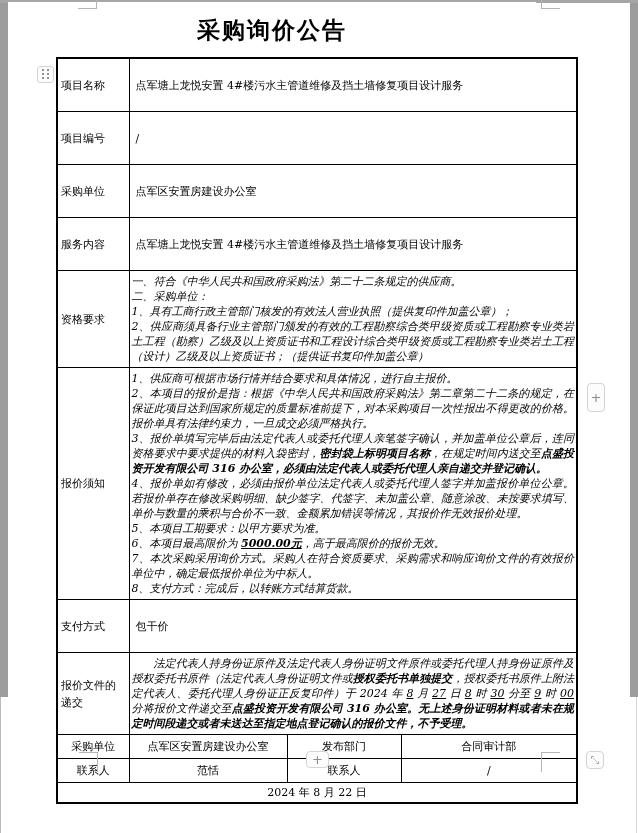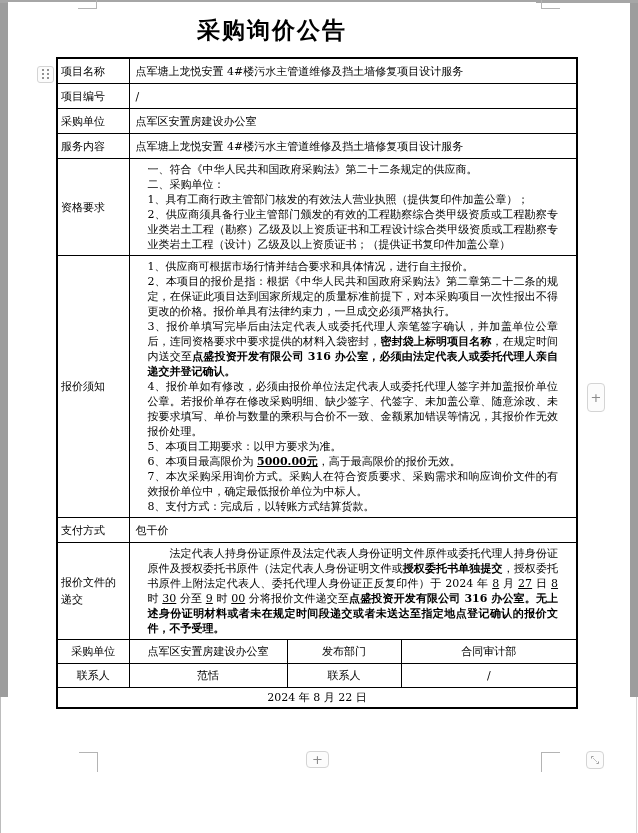--- a/index.html
+++ b/index.html
@@ -25,22 +25,22 @@
 
   
   table.doc{
     border-collapse:collapse;table-layout:fixed;
     width:520px;margin:12px 0 0 48px;
     border:2px solid #000;
     font-size:11px;
   }
   table.doc td{border:1px solid #000;vertical-align:middle;overflow:hidden;}
   td.lbl{padding:2px 3px;line-height:17px;}
-  td.val{text-align:left;padding:2px 6px;line-height:15px;}
-  td.block{padding:3px 18px;}
+  td.val{text-align:left;padding:16px 6px;line-height:15px;}
+  td.block{padding:3px 2px;font-style:italic;}
   td.block p{margin:0;text-align:justify;line-height:15px;}
   tr.simple td{height:20px;}
   p.indent{text-indent:2em;}
   tr.contact td{height:19px;text-align:center;line-height:14px;}
   td.daterow{height:17px;text-align:center;padding:1px 5px;line-height:15px;}
 
   
   .mark{position:absolute;}
   .mark-tl{left:78px;top:0;width:18px;height:8px;border-right:1px solid #b4b4b4;border-bottom:1px solid #b4b4b4;}
   .mark-tr{left:541px;top:0;width:18px;height:8px;border-left:1px solid #b4b4b4;border-bottom:1px solid #b4b4b4;}

